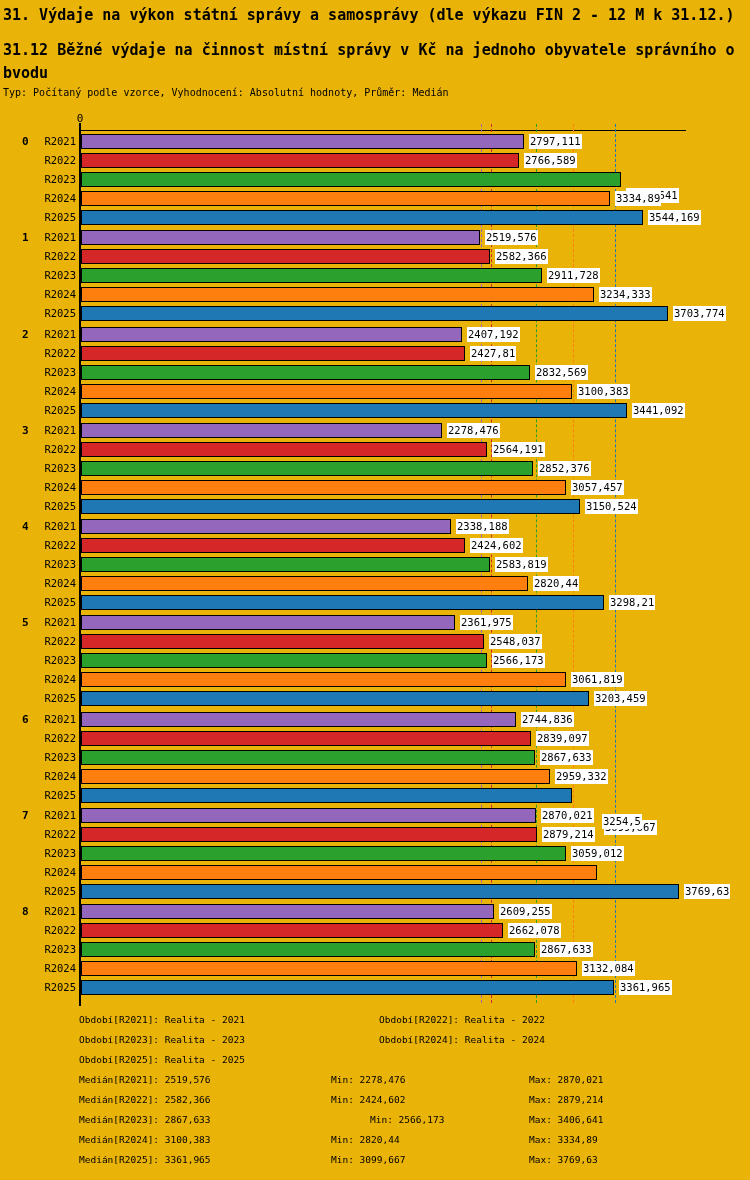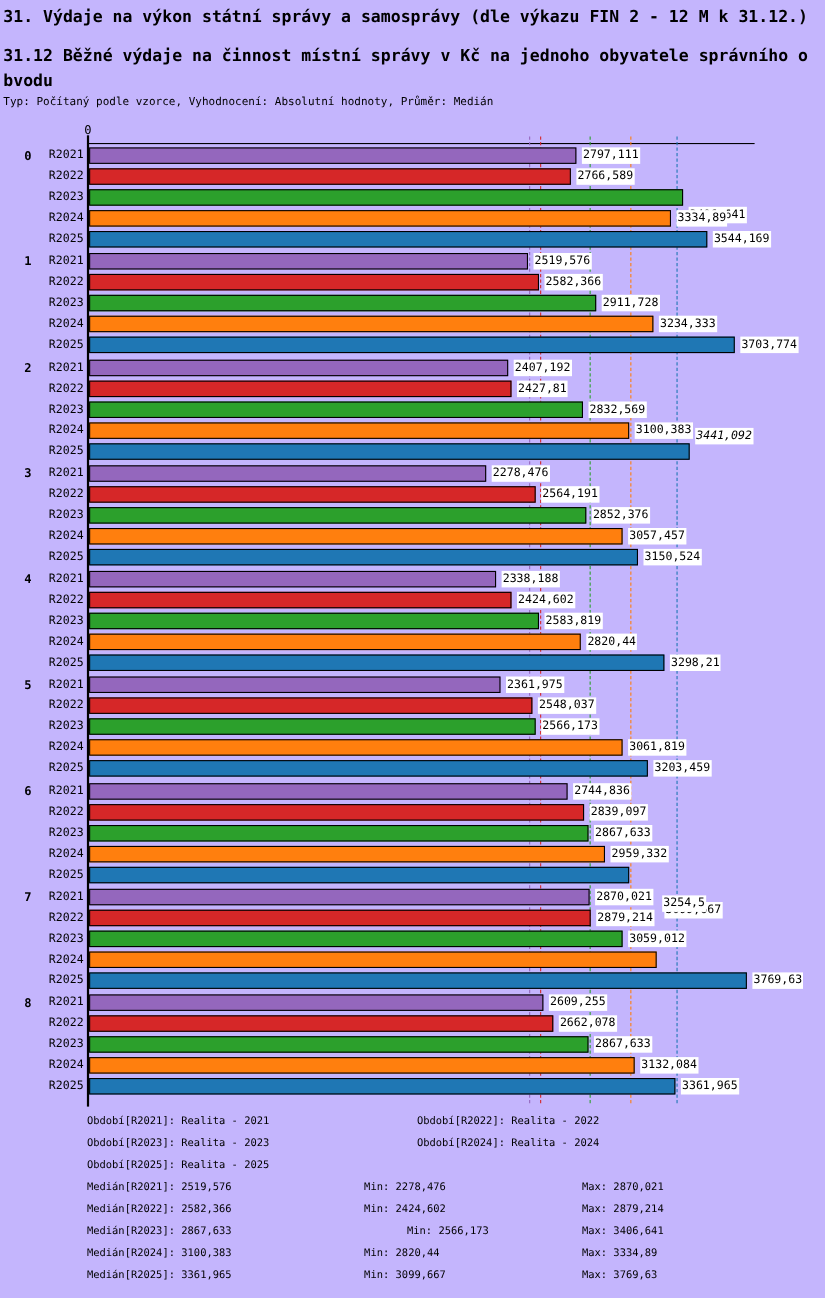--- a/index.html
+++ b/index.html
@@ -1,18 +1,18 @@
 <!DOCTYPE html>
 <html><head>
 <meta charset="utf-8">
 <style>
   * { box-sizing: border-box; }
   html, body { margin: 0; padding: 0; background: #fff; }
   .page {
-    position: relative; width: 750px; height: 1180px; background: #c4b5fd;
+    position: relative; width: 750px; height: 1180px; background: #eab308;
     font-family: "DejaVu Sans Mono", monospace; color: #000; overflow: hidden;
   }
   .title   { position: absolute; left: 3px; top: 6px;  font-size: 15px; font-weight: bold; white-space: nowrap; }
   .subtitle{ position: absolute; left: 3px; top: 39px; width: 736px; font-size: 15px; font-weight: bold;
              line-height: 23px; word-break: break-all; }
   .meta    { position: absolute; left: 3px; top: 87px; font-size: 10px; white-space: nowrap; }
 
   .axis-origin-label { position: absolute; left: 68px; top: 112px; width: 24px; text-align: center; font-size: 11px; }
   .axis-tick { position: absolute; left: 79px; top: 123px; width: 2px; height: 7px; background: #000; }
   .axis-top  { position: absolute; left: 80px; top: 130px; width: 606px; height: 1px; background: #000; }
@@ -89,21 +89,21 @@
       <div class="bar" style="top: 346px; left: 81px; width: 384px; background: rgb(214, 39, 40);"></div>
       <div class="value-label" style="top: 346px; left: 470px;">2427,81</div>
       <div class="row-label" style="top: 365px;">R2023</div>
       <div class="bar" style="top: 365px; left: 81px; width: 449px; background: rgb(44, 160, 44);"></div>
       <div class="value-label" style="top: 365px; left: 535px;">2832,569</div>
       <div class="row-label" style="top: 384px;">R2024</div>
       <div class="bar" style="top: 384px; left: 81px; width: 491px; background: rgb(255, 127, 14);"></div>
       <div class="value-label" style="top: 384px; left: 577px;">3100,383</div>
       <div class="row-label" style="top: 403px;">R2025</div>
       <div class="bar" style="top: 403px; left: 81px; width: 546px; background: rgb(31, 119, 180);"></div>
-      <div class="value-label" style="top: 389px; left: 632px; font-style: italic;">3441,092</div>
+      <div class="value-label" style="top: 403px; left: 632px;">3441,092</div>
       <div class="group-label" style="top: 423px;">3</div>
       <div class="row-label" style="top: 423px;">R2021</div>
       <div class="bar" style="top: 423px; left: 81px; width: 361px; background: rgb(148, 103, 189);"></div>
       <div class="value-label" style="top: 423px; left: 447px;">2278,476</div>
       <div class="row-label" style="top: 442px;">R2022</div>
       <div class="bar" style="top: 442px; left: 81px; width: 406px; background: rgb(214, 39, 40);"></div>
       <div class="value-label" style="top: 442px; left: 492px;">2564,191</div>
       <div class="row-label" style="top: 461px;">R2023</div>
       <div class="bar" style="top: 461px; left: 81px; width: 452px; background: rgb(44, 160, 44);"></div>
       <div class="value-label" style="top: 461px; left: 538px;">2852,376</div>

